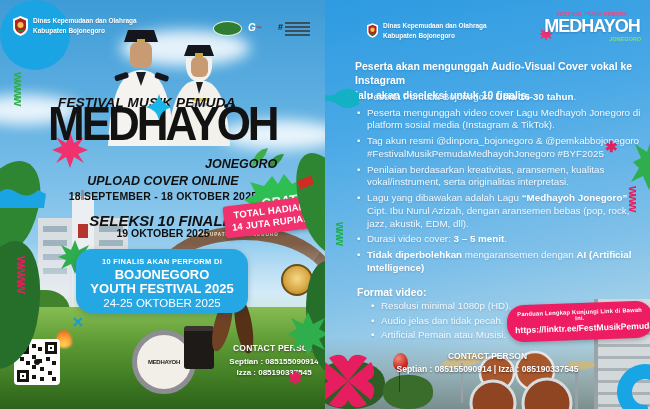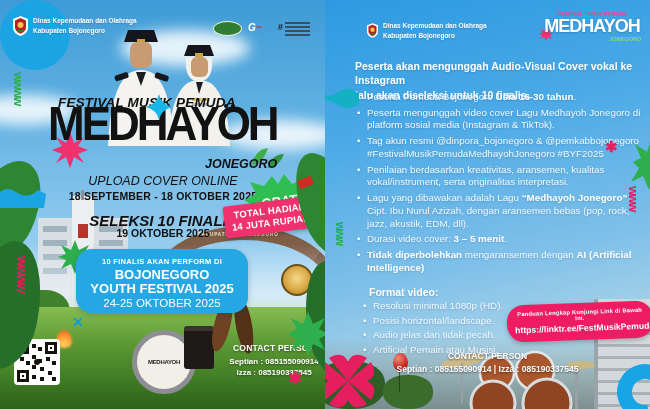--- a/index.html
+++ b/index.html
@@ -14,21 +14,21 @@
     background:linear-gradient(180deg,#86bd52 0%,#5d9a35 35%,#417d24 70%,#2c611a 100%);}
   .haze{position:absolute;left:0;bottom:95px;width:325px;height:70px;z-index:1;
     background:linear-gradient(180deg,rgba(255,255,255,0) 0%,rgba(240,248,252,.55) 70%,rgba(214,233,214,.7) 100%);}
   .fest-label{left:58px;top:95px;z-index:4;font-style:italic;font-weight:900;font-size:13.5px;color:#101010;letter-spacing:.2px;}
   .wordmark{left:48px;top:101px;z-index:4;font-weight:900;font-size:44px;color:#121212;
     letter-spacing:-3px;transform:scaleY(1.1);line-height:1;}
   .umlaut{left:224px;top:104px;z-index:5;display:flex;gap:3px;}
   .umlaut i{width:4px;height:4px;background:#121212;border-radius:50%;}
   .jonegoro{left:205px;top:157px;z-index:5;font-style:italic;font-weight:900;font-size:12.5px;color:#101010;}
   .center-col{left:28px;width:270px;text-align:center;z-index:4;color:#101010;}
-  .upload-label{top:174px;font-style:italic;font-weight:400;font-size:12.5px;}
+  .upload-label{top:174px;font-style:italic;font-weight:700;font-size:12.5px;}
   .upload-dates{top:190px;font-weight:800;font-size:10.5px;letter-spacing:.2px;}
   .seleksi{top:212px;font-style:italic;font-weight:900;font-size:15px;}
   .seleksi-date{top:227px;font-weight:700;font-size:10.5px;}
   .gratis-wrap{left:244px;top:174px;z-index:6;width:80px;height:56px;}
   .gratis-text{position:absolute;left:6px;top:19px;width:70px;text-align:center;color:#fff;
     font-weight:900;font-style:italic;font-size:13px;transform:rotate(-7deg);}
   .prize{left:224px;top:201px;z-index:6;background:#f0316e;color:#fff;text-align:center;
     padding:4px 7px;border-radius:3px;transform:rotate(-7deg);box-shadow:0 2px 4px rgba(0,0,0,.25);}
   .prize div{font-weight:900;font-size:9.5px;line-height:1.25;letter-spacing:.2px;}
   .perform-box{left:76px;top:249px;z-index:6;width:172px;height:64px;background:#24a7e2;
@@ -69,22 +69,22 @@
   .agency-text{color:#fdfdfd;font-weight:700;font-size:6.5px;line-height:1.5;text-shadow:0 1px 1px rgba(0,0,0,.15);}
   .minilogo{left:212px;top:11px;z-index:3;width:110px;text-align:center;}
   .ml-top{color:#f1447e;font-weight:900;font-style:italic;font-size:5px;letter-spacing:.3px;}
   .ml-name{color:#fff;font-weight:900;font-size:18px;letter-spacing:-1px;line-height:1;transform:scaleY(1.05);text-shadow:0 1px 2px rgba(0,40,80,.25);}
   .ml-sub{color:#8be05a;font-weight:900;font-style:italic;font-size:5.5px;text-align:right;padding-right:6px;margin-top:1px;}
   .intro{left:30px;top:59px;z-index:3;width:296px;color:#fff;font-weight:800;font-size:10.5px;line-height:1.38;text-shadow:0 1px 2px rgba(0,40,80,.18);}
   .rules{left:30px;top:91px;z-index:3;width:294px;margin:0;padding:0;list-style:none;}
   .rules li{position:relative;padding-left:12px;color:#f2f8ff;font-size:9.8px;line-height:1.3;margin-bottom:3px;text-shadow:0 1px 2px rgba(0,40,80,.18);}
   .rules li::before{content:"•";position:absolute;left:2px;top:0;color:#fff;}
   .rules b{color:#fff;font-weight:800;}
-  .fmt-title{left:44px;top:286px;z-index:3;color:#fff;font-weight:900;font-size:10.5px;text-shadow:0 1px 2px rgba(0,40,80,.2);}
-  .fmt-list{left:36px;top:300px;z-index:3;width:190px;margin:0;padding:0;list-style:none;}
+  .fmt-title{left:32px;top:286px;z-index:3;color:#fff;font-weight:900;font-size:10.5px;text-shadow:0 1px 2px rgba(0,40,80,.2);}
+  .fmt-list{left:44px;top:300px;z-index:3;width:190px;margin:0;padding:0;list-style:none;}
   .fmt-list li{position:relative;padding-left:12px;color:#f2f8ff;font-size:9.8px;line-height:1.28;margin-bottom:2px;text-shadow:0 1px 2px rgba(0,40,80,.2);}
   .fmt-list li::before{content:"•";position:absolute;left:2px;top:0;color:#fff;}
   .guide-badge{left:182px;top:303px;z-index:5;width:146px;box-sizing:border-box;background:#ee1c62;border-radius:17px;
     padding:6px 8px 7px;text-align:center;color:#fff;transform:rotate(-2deg);box-shadow:0 2px 5px rgba(0,0,0,.25);}
   .gb1{font-size:5.8px;font-weight:600;letter-spacing:.2px;}
   .gb2{font-size:8.6px;font-weight:800;margin-top:2px;}
   .contact-r{left:0;top:351px;z-index:6;width:325px;text-align:center;color:#fff;text-shadow:0 1px 2px rgba(0,0,0,.5);}
   .contact-r .t{font-weight:900;font-size:8.5px;}
   .contact-r .p{font-weight:800;font-size:8.5px;margin-top:3px;}
   .strip-r{position:absolute;left:0;bottom:0;width:325px;height:72px;z-index:1;
@@ -339,21 +339,20 @@
       <li><span>Tag akun resmi @dinpora_bojonegoro &amp; @pemkabbojonegoro #FestivalMusikPemudaMedhayohJonegoro #BYF2025</span></li>
       <li><span>Penilaian berdasarkan kreativitas, aransemen, kualitas vokal/instrument, serta originalitas interpretasi.</span></li>
       <li><span>Lagu yang dibawakan adalah Lagu </span><b>“Medhayoh Jonegoro”</b><span> Cipt. Ibu Nurul Azizah, dengan aransemen bebas (pop, rock, jazz, akustik, EDM, dll).</span></li>
       <li><span>Durasi video cover: </span><b>3 – 5 menit</b><span>.</span></li>
       <li><b>Tidak diperbolehkan</b><span> mengaransemen dengan </span><b>AI (Artificial Intelligence)</b></li>
     </ul>
 
     <div class="abs fmt-title">Format video:</div>
     <ul class="abs fmt-list">
       <li>Resolusi minimal 1080p (HD).</li>
-      <li>Posisi horizontal/landscape.</li>
       <li>Audio jelas dan tidak pecah.</li>
       <li>Artificial Pemain atau Musisi.</li>
     </ul>
 
     <div class="abs guide-badge">
       <div class="gb1">Panduan Lengkap Kunjungi Link di Bawah Ini.</div>
       <div class="gb2">https://linktr.ee/FestMusikPemuda2025</div>
     </div>
 
     <div class="abs contact-r">

